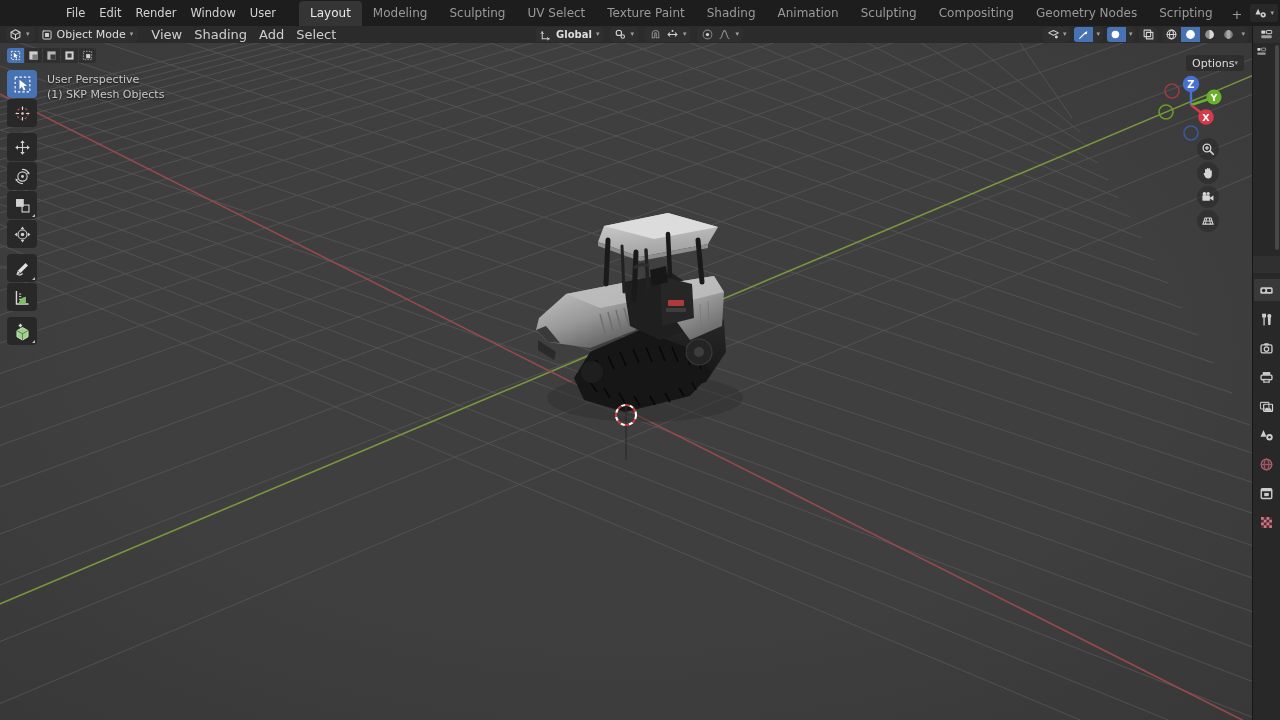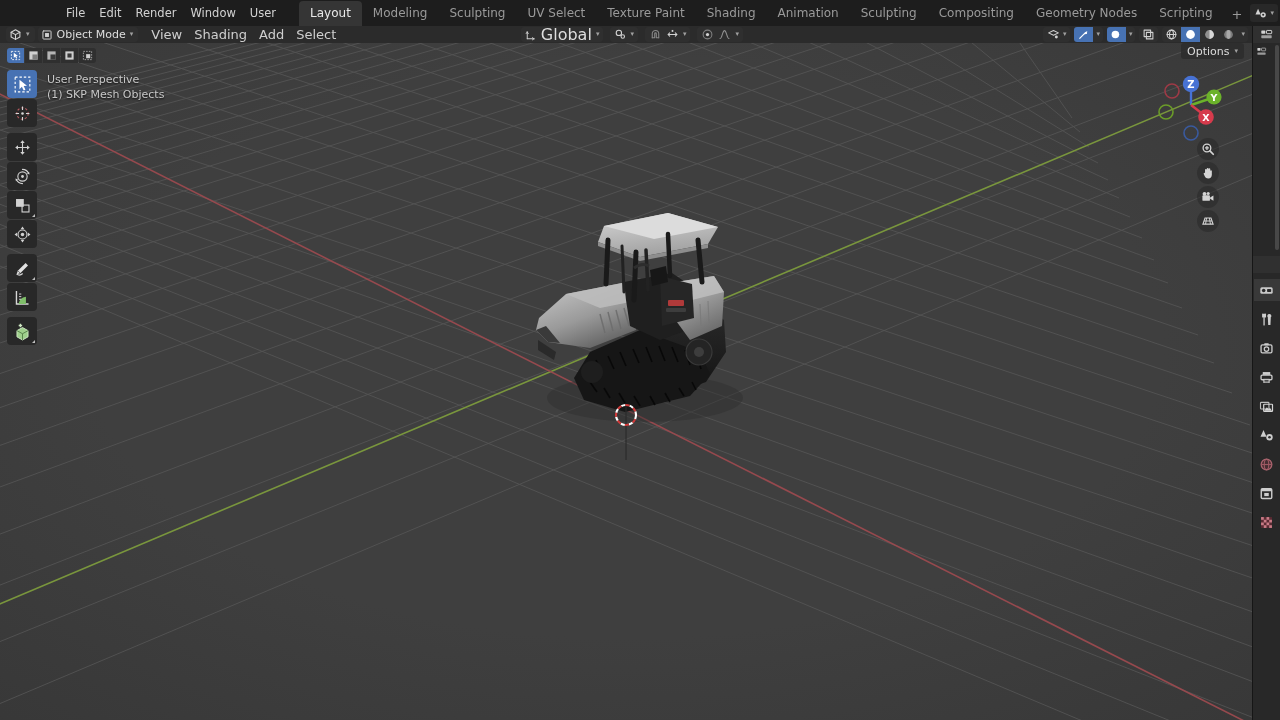--- a/index.html
+++ b/index.html
@@ -60,33 +60,33 @@
     display: flex; align-items: center; gap: 4px; background: #2f2f2f;
     border-radius: 3px; height: 15px; padding: 0 5px 0 3px; margin-left: 3px;
   }
   .modebox span.lbl { font-size: 11px; color: #dedede; }
   .hmenu { padding: 1px 6px; font-size: 13px; color: #cfcfcf; border-radius: 3px; }
   .sep { width: 7px; }
   .orient {
     display: flex; align-items: center; gap: 4px; background: #2f2f2f;
     border-radius: 3px; height: 15px; padding: 0 4px;
   }
-  .orient .lbl { font-size: 16px; color: #dedede; }
+  .orient .lbl { font-size: 10px; color: #dedede; font-weight: bold; }
 
   
   .viewport {
     position: absolute; left: 0; top: 43px; width: 1252px; height: 677px;
     background: #3c3c3c; overflow: hidden;
   }
   .vp-canvas { position: absolute; inset: 0; }
 
   
   .options-btn {
-    position: absolute; right: 8px; top: 0; height: 16px;
-    display: flex; align-items: center; gap: 5px; padding: 0 6px;
+    position: absolute; right: 8px; top: 12px; height: 16px;
+    display: flex; align-items: center; padding: 0 6px;
     background: rgba(45,45,45,.85); border-radius: 3px;
     font-size: 11px; color: #dcdcdc; z-index: 40;
   }
 
   
   .vp-info {
     position: absolute; left: 47px; top: 29px; z-index: 30;
     font-size: 11px; color: #c9c9c9; line-height: 15px;
     text-shadow: 0 1px 2px rgba(0,0,0,.8);
   }

